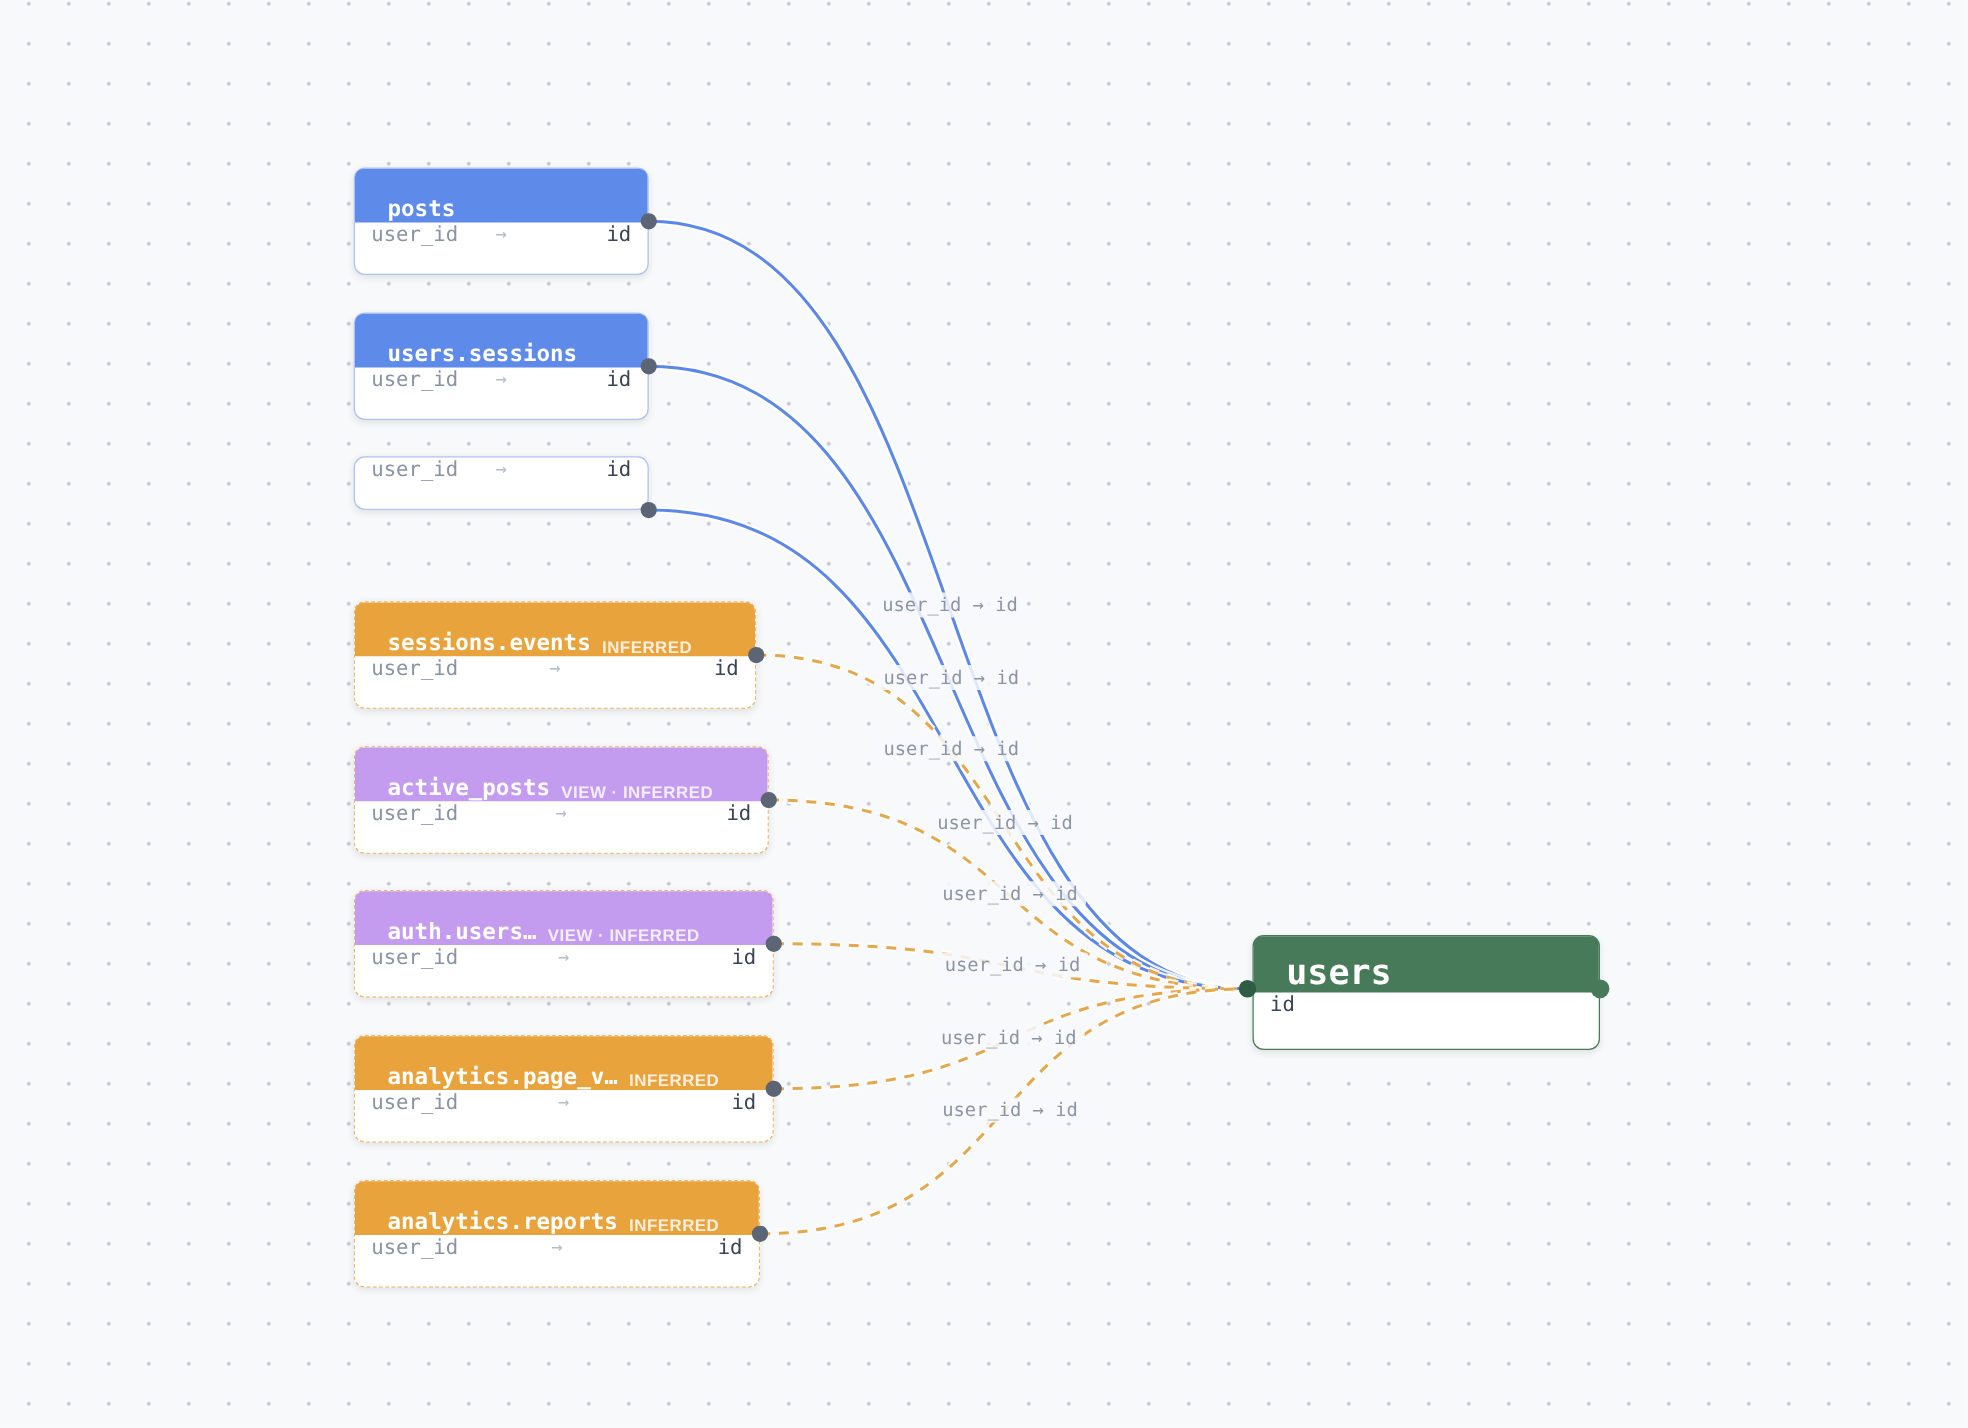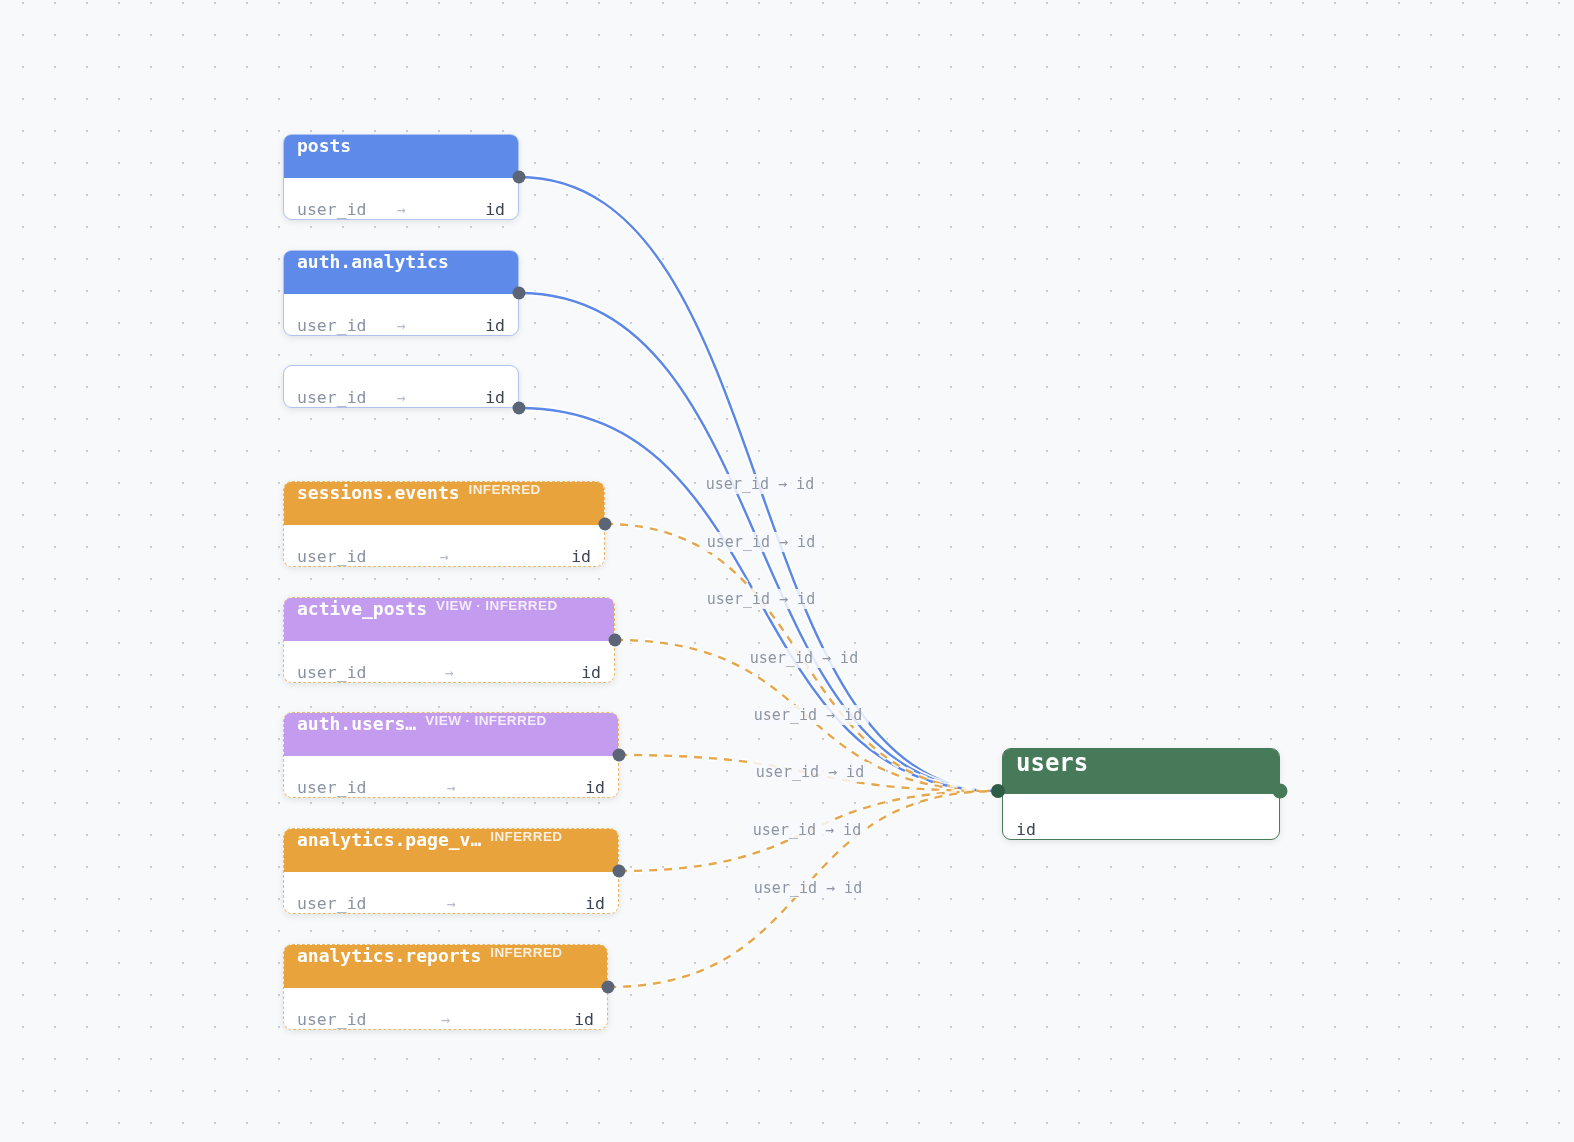--- a/index.html
+++ b/index.html
@@ -38,54 +38,54 @@
     box-shadow: 0 2px 6px rgba(20,30,50,0.10);
     box-sizing: border-box;
   }
   .kind-table  { border: 1.5px solid #aec3f2; }
   .kind-inferred, .kind-view { border: 1.5px dashed #eeb668; }
   .kind-target { border: 1.5px solid var(--target-header, #477a59); }
 
   .card-header {
     height: 43px;
     display: flex;
-    align-items: flex-start;
-    padding: 0 13px;
+    align-items: flex-end;
+    padding: 0 26px;
     border-radius: 7px 7px 0 0;
     box-sizing: border-box;
   }
   .kind-table    .card-header { background: var(--table-header, #5e8ae9); }
   .kind-inferred .card-header { background: var(--inferred-header, #e8a33d); }
   .kind-view     .card-header { background: var(--view-header, #c39bef); }
   .kind-target   .card-header { background: var(--target-header, #477a59); height: 45px; }
 
   .tbl-title {
     font-family: "DejaVu Sans Mono", monospace;
     font-weight: bold;
     font-size: 18px;
     color: #ffffff;
     white-space: nowrap;
     overflow: hidden;
   }
-  .kind-target .tbl-title { font-size: 24px; }
+  .kind-target .tbl-title { font-size: 28px; }
 
   .tbl-badge {
     margin-left: 9px;
     flex: 0 0 auto;
     font: 600 13.5px "Liberation Sans", sans-serif;
     letter-spacing: 0.4px;
     color: rgba(255,255,255,0.82);
     white-space: nowrap;
   }
 
   .card-row {
     position: relative;
     height: 41px;
     display: flex;
-    align-items: flex-end;
+    align-items: flex-start;
     padding: 0 13px;
     font: 16.5px "DejaVu Sans Mono", monospace;
     box-sizing: border-box;
   }
   .kind-target .card-row { height: 45px; }
   .col-src { color: #8a93a3; }
   .col-single { color: #3b4454; }
   .col-arrow {
     position: absolute;
     left: 50%;
@@ -140,21 +140,21 @@
           <span class="tbl-title">posts</span>
         </div>
         <div class="card-row">
           <span class="col-src">user_id</span>
           <span class="col-arrow">→</span>
           <span class="col-tgt">id</span>
         </div>
       </div>
       <div class="card kind-table" style="left: 283px; top: 250px; width: 236px;">
         <div class="card-header">
-          <span class="tbl-title">auth.analytics</span>
+          <span class="tbl-title">users.sessions</span>
         </div>
         <div class="card-row">
           <span class="col-src">user_id</span>
           <span class="col-arrow">→</span>
           <span class="col-tgt">id</span>
         </div>
       </div>
       <div class="card kind-table" style="left: 283px; top: 365px; width: 236px;">
         <div class="card-row">
           <span class="col-src">user_id</span>

